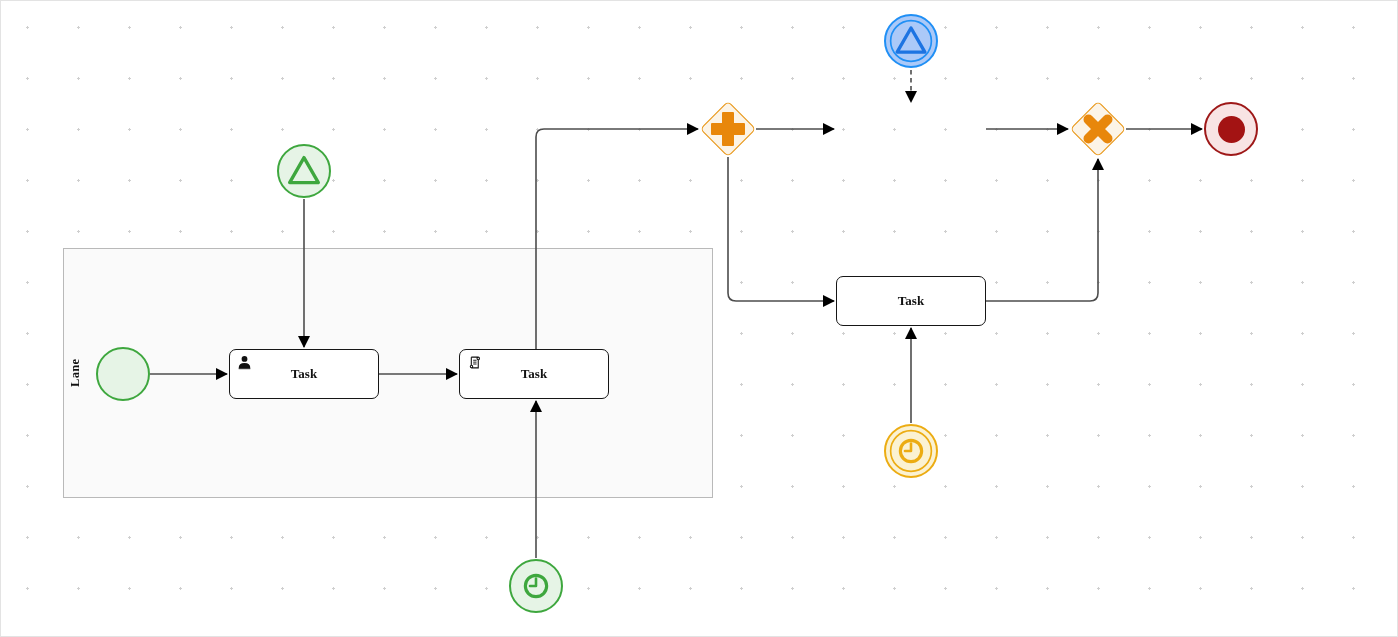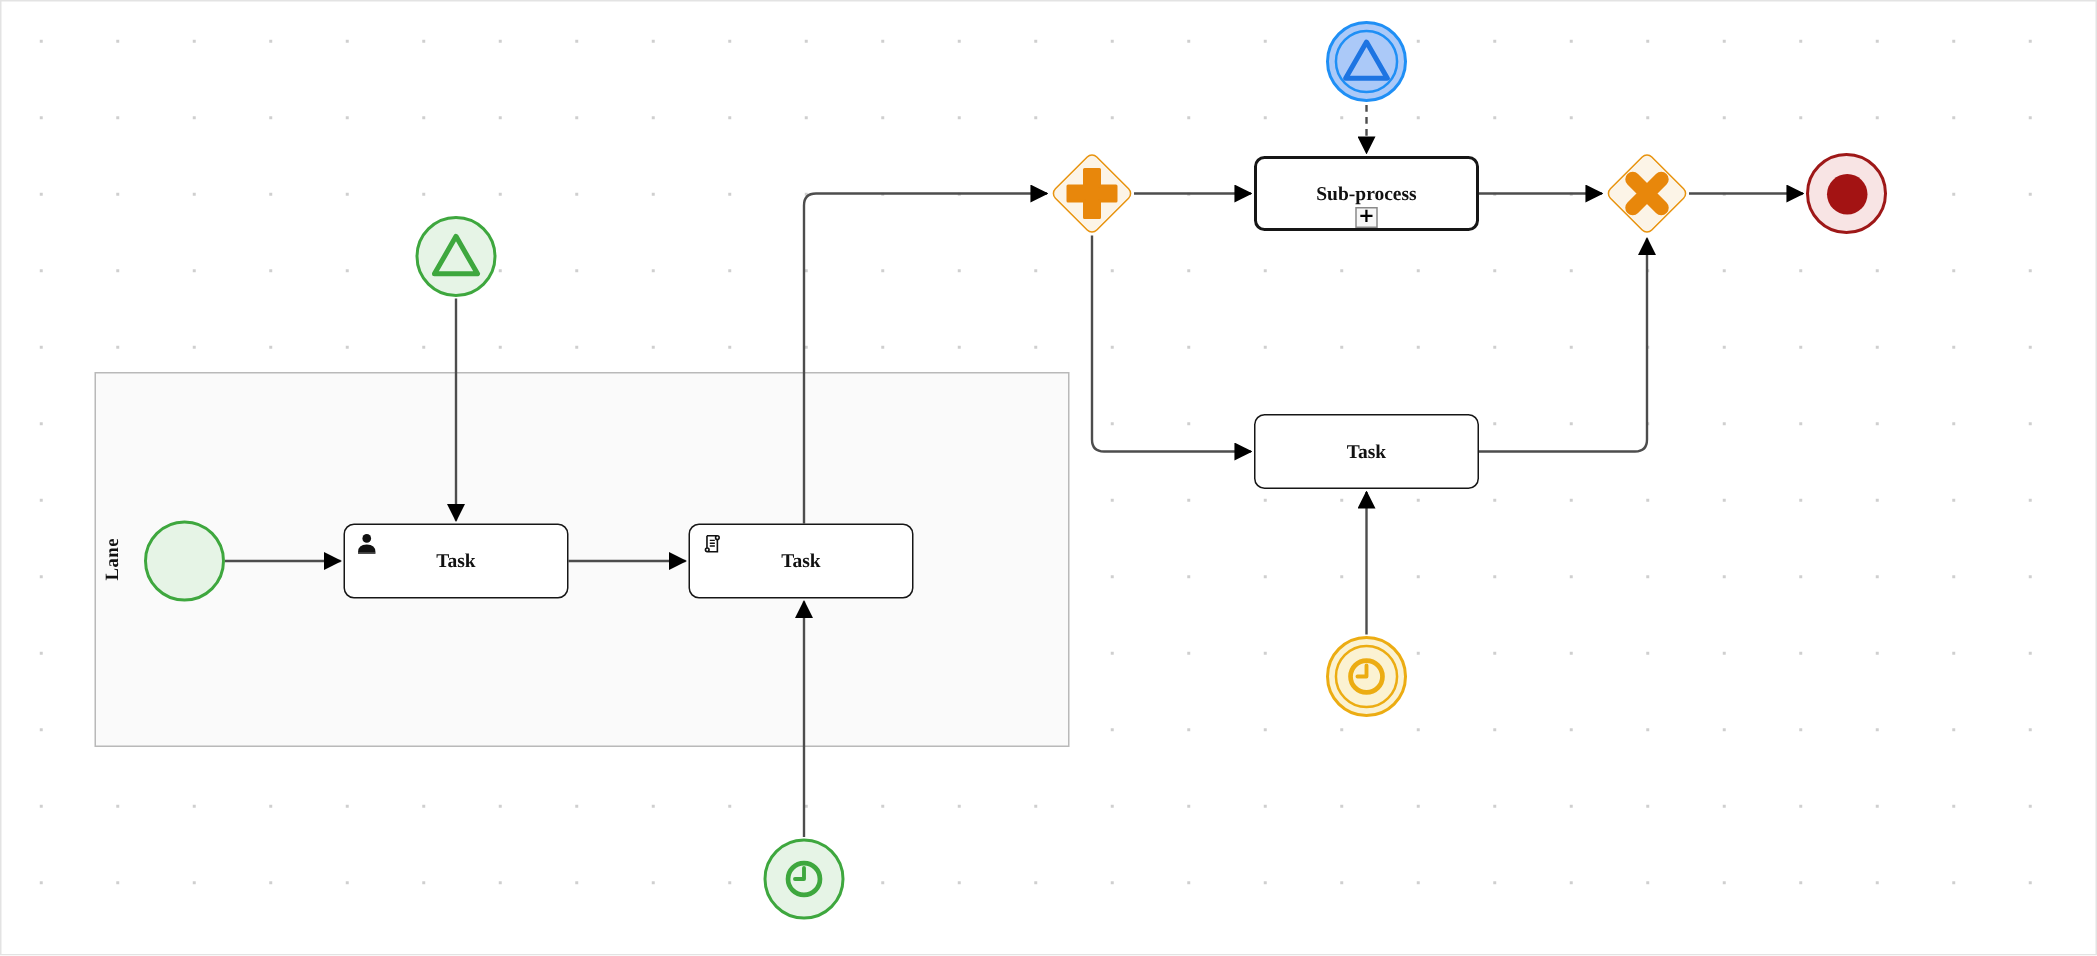--- a/index.html
+++ b/index.html
@@ -117,24 +117,20 @@
       <path d="M4.6 2.3 H12 c1.7 0 1.7 2.7 0 2.7 c-1.7 0 -1.7 -2.7 0 -2.7 M12 5 v8.7 H4.8 c-1.7 0 -1.7 -2.7 0 -2.7 c1.7 0 1.7 2.7 0 2.7 M4.6 11 V2.3" stroke="#111" stroke-width="1.15" fill="none"></path>
       <path d="M6.6 5.6 h3.6 M6.6 7.6 h3.6 M6.6 9.6 h3.6" stroke="#111" stroke-width="1"></path>
     </svg>
     <span>Task</span>
   </div>
 
   <div class="shape task" style="left:835px;top:275px;">
     <span>Task</span>
   </div>
 
-  <div class="shape task subprocess" style="left:835px;top:103px;">
-    <span>Sub-process</span>
-    <div class="sub-marker">+</div>
-  </div>
 
   <div class="shape gateway-wrap" style="left:699px;top:100px;">
     <div class="gateway-diamond"></div>
     <svg class="gateway-symbol" viewBox="0 0 56 56">
       <path d="M23 12 h10 v11 h11 v10 h-11 v11 h-10 v-11 h-11 v-10 h11 z" fill="#e8870b" stroke="#e8870b" stroke-width="2" stroke-linejoin="round"></path>
     </svg>
   </div>
 
   <div class="shape gateway-wrap" style="left:1069px;top:100px;">
     <div class="gateway-diamond"></div>

